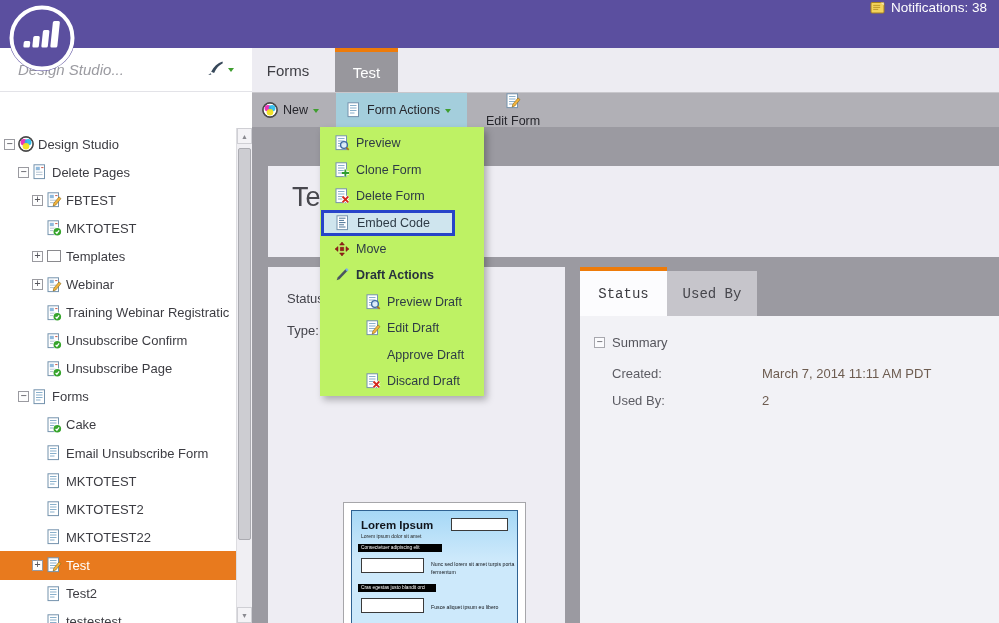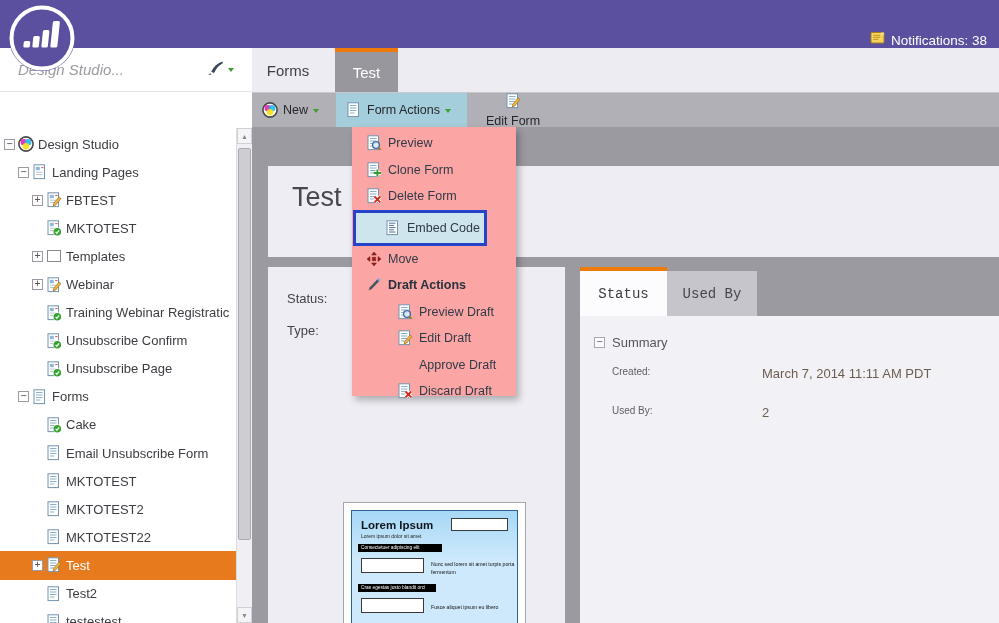--- a/index.html
+++ b/index.html
@@ -4,21 +4,21 @@
 <style>
   * { margin:0; padding:0; box-sizing:border-box; }
   html,body { background:#6b6b70; }
   #app {
     position:relative; width:999px; height:623px; overflow:hidden;
     background:#9b9aa1; font-family:"Liberation Sans", sans-serif;
     -webkit-font-smoothing:antialiased;
   }
   
   .topbar { position:absolute; left:0; top:0; width:100%; height:48px; background:#5b4f9f; z-index:4; }
-  .notifications { position:absolute; right:12px; top:0; height:48px; display:flex; align-items:flex-end; gap:6px; color:#ffffff; font-size:13.5px; cursor:default; }
+  .notifications { position:absolute; right:12px; top:0; height:48px; display:flex; align-items:flex-start; gap:6px; color:#ffffff; font-size:13.5px; cursor:default; }
   .logo-wrap { position:absolute; left:6px; top:2px; width:72px; height:72px; z-index:6; }
   
   .sidebar { position:absolute; left:0; top:48px; width:252px; bottom:0; background:#ffffff; z-index:3; overflow:hidden; }
   .search-row { position:absolute; left:0; top:0; width:252px; height:44px; background:#fff; border-bottom:1px solid #e3e3e8; display:flex; align-items:center; }
   .search-text { font-style:italic; color:#9b9ba1; font-size:15px; margin-left:18px; flex:1; }
   .search-icons { display:flex; align-items:center; gap:4px; margin-right:18px; }
   .tree { position:absolute; left:0; top:82px; width:236px; bottom:-20px; overflow:hidden; }
   .tree-row { height:28.1px; display:flex; align-items:center; font-size:13px; color:#3c3c42; white-space:nowrap; overflow:hidden; cursor:default; }
   .tree-row.selected { background:#e87a1e; color:#ffffff; }
   .expander { width:11px; height:11px; min-width:11px; border:1px solid #9a9aa0; background:#fdfdfd; font-size:10px; line-height:8px; text-align:center; color:#55555c; margin-right:3px; font-family:"DejaVu Sans Mono", monospace; }
@@ -64,30 +64,30 @@
   .pf-bar2 { top:73px; width:78px; }
   .pf-in3 { left:9px; top:87px; width:63px; height:15px; }
   .pf-t2 { left:79px; top:92px; }
   
   .rtab { position:absolute; display:flex; align-items:center; justify-content:center; font-size:14px; cursor:default; z-index:1;font-family:Liberation Mono, monospace; }
   .rtab.status { left:580px; top:267px; width:87px; height:49px; background:#fcfcfe; border-top:4px solid #ee7b09; color:#3c3c42; }
   .rtab.usedby { left:667px; top:271px; width:90px; height:45px; background:#c6c5cb; color:#46464c; }
   .right-content { position:absolute; left:580px; top:316px; right:0; bottom:0; background:#f2f2f6; z-index:1; }
   .summary-header { position:absolute; left:14px; top:19px; display:flex; align-items:center; gap:7px; font-size:13px; color:#55555c; }
   .mini-collapse { width:11px; height:11px; border:1px solid #a8a8ae; background:#fbfbfd; font-size:10px; line-height:8px; text-align:center; color:#66666c; font-family:"DejaVu Sans Mono",monospace; }
-  .sum-label { position:absolute; left:32px; font-size:10px; color:#5c5c63; }
+  .sum-label { position:absolute; left:32px; font-size:13px; color:#5c5c63; }
   .sum-value { position:absolute; left:182px; font-size:13px; color:#6d5c50; }
-  .row1 { top:50px; } .row2 { top:89px; }
-  
-  .menu { position:absolute; left:352px; top:127px; width:164px; height:269px; background:#fca5a5; box-shadow:3px 4px 7px rgba(0,0,0,.28); padding-top:3px; z-index:10; }
+  .row1 { top:50px; } .row2 { top:77px; }
+  
+  .menu { position:absolute; left:320px; top:127px; width:164px; height:269px; background:#bef264; box-shadow:3px 4px 7px rgba(0,0,0,.28); padding-top:3px; z-index:10; }
   .menu-item { height:26.5px; display:flex; align-items:center; gap:6px; padding-left:14px; font-size:12.5px; color:#2e3b46; cursor:default; }
   .menu-item .micon { width:16px; height:16px; min-width:16px; display:inline-block; }
   .menu-item.indent { padding-left:45px; }
   .menu-item.header { font-weight:bold; color:#28333d; }
-  .menu-item.highlight { width:134px; height:36px; margin-left:1px; border:3px solid #2744c9; background:#cfe5ee; padding-left:29px; }
+  .menu-item.highlight { width:134px; height:26px; margin-left:1px; border:3px solid #2744c9; background:#cfe5ee; padding-left:11px; }
 </style>
 </head>
 <body>
 
 <div id="app">
 
   <div class="topbar">
     <div class="notifications">
       <span class="ticon"><svg width="15" height="15" viewBox="0 0 15 15">
             <rect x="1" y="2.5" width="13" height="10.5" rx="1" fill="#f3d35c" stroke="#a8821e"></rect>
@@ -135,21 +135,21 @@
           <span class="tree-label">Design Studio</span>
         </div>
         <div class="tree-row" style="padding-left: 18px;">
           <span class="expander">−</span>
           <span class="tree-icon"><svg width="16" height="16" viewBox="0 0 16 16">
               <rect x="2" y="0.8" width="10.5" height="13.8" fill="#fff" stroke="#7593ad" stroke-width="1"></rect>
               <rect x="3.8" y="2.8" width="4" height="3.4" fill="#8fb9dc"></rect>
               <path d="M9.2 3.6h2.3" stroke="#cc5a4a" stroke-width="1"></path>
               <path d="M4 8.2h6.5M4 10.6h6.5" stroke="#b4c4d2" stroke-width="1" fill="none"></path>
             </svg></span>
-          <span class="tree-label">Landing Pages</span>
+          <span class="tree-label">Delete Pages</span>
         </div>
         <div class="tree-row" style="padding-left: 32px;">
           <span class="expander">+</span>
           <span class="tree-icon"><svg width="16" height="16" viewBox="0 0 16 16">
               <rect x="2" y="0.8" width="10.5" height="13.8" fill="#fff" stroke="#7593ad" stroke-width="1"></rect>
               <rect x="3.8" y="2.8" width="4" height="3.4" fill="#8fb9dc"></rect>
               <path d="M9.2 3.6h2.3" stroke="#cc5a4a" stroke-width="1"></path>
               <path d="M4 8.2h6.5M4 10.6h6.5" stroke="#b4c4d2" stroke-width="1" fill="none"></path>
               <path d="M15 6.6l-5.2 6.4-2.6 1 .6-2.7 5.2-6.4z" fill="#f2b33c" stroke="#8a6a1a" stroke-width="0.6"></path>
               <path d="M7.8 13.9l-.6.1.1-.6z" fill="#5a4210"></path>

